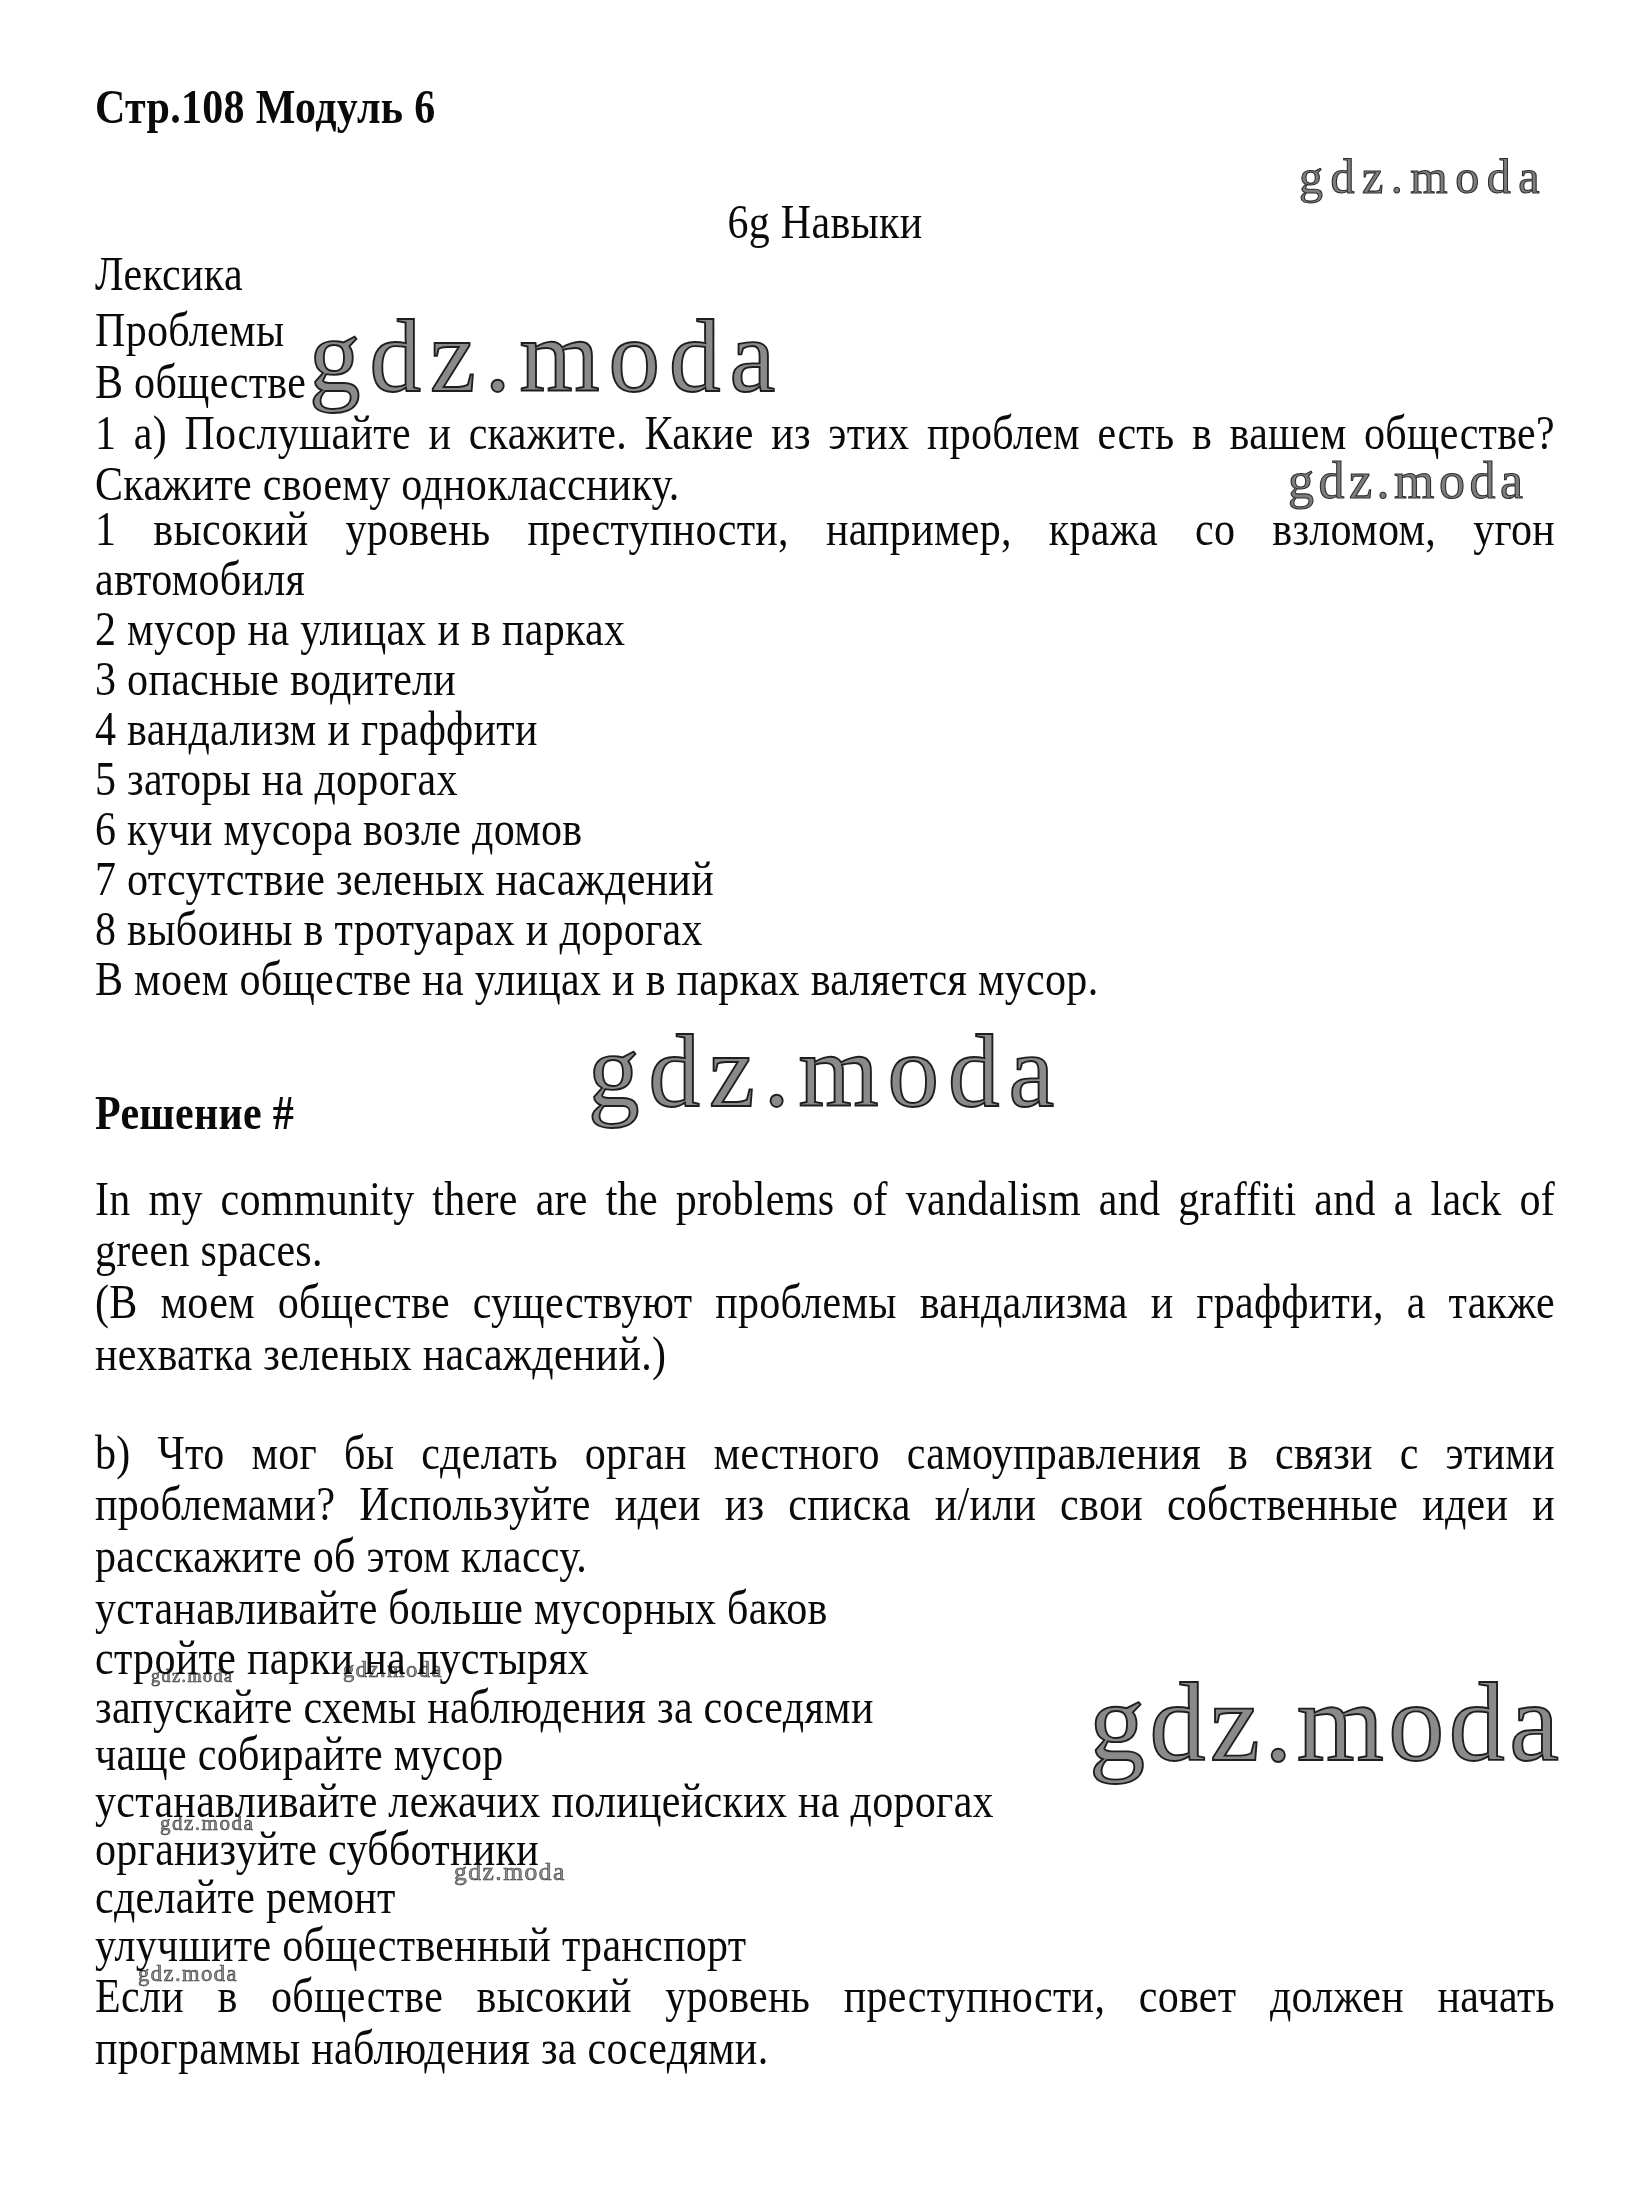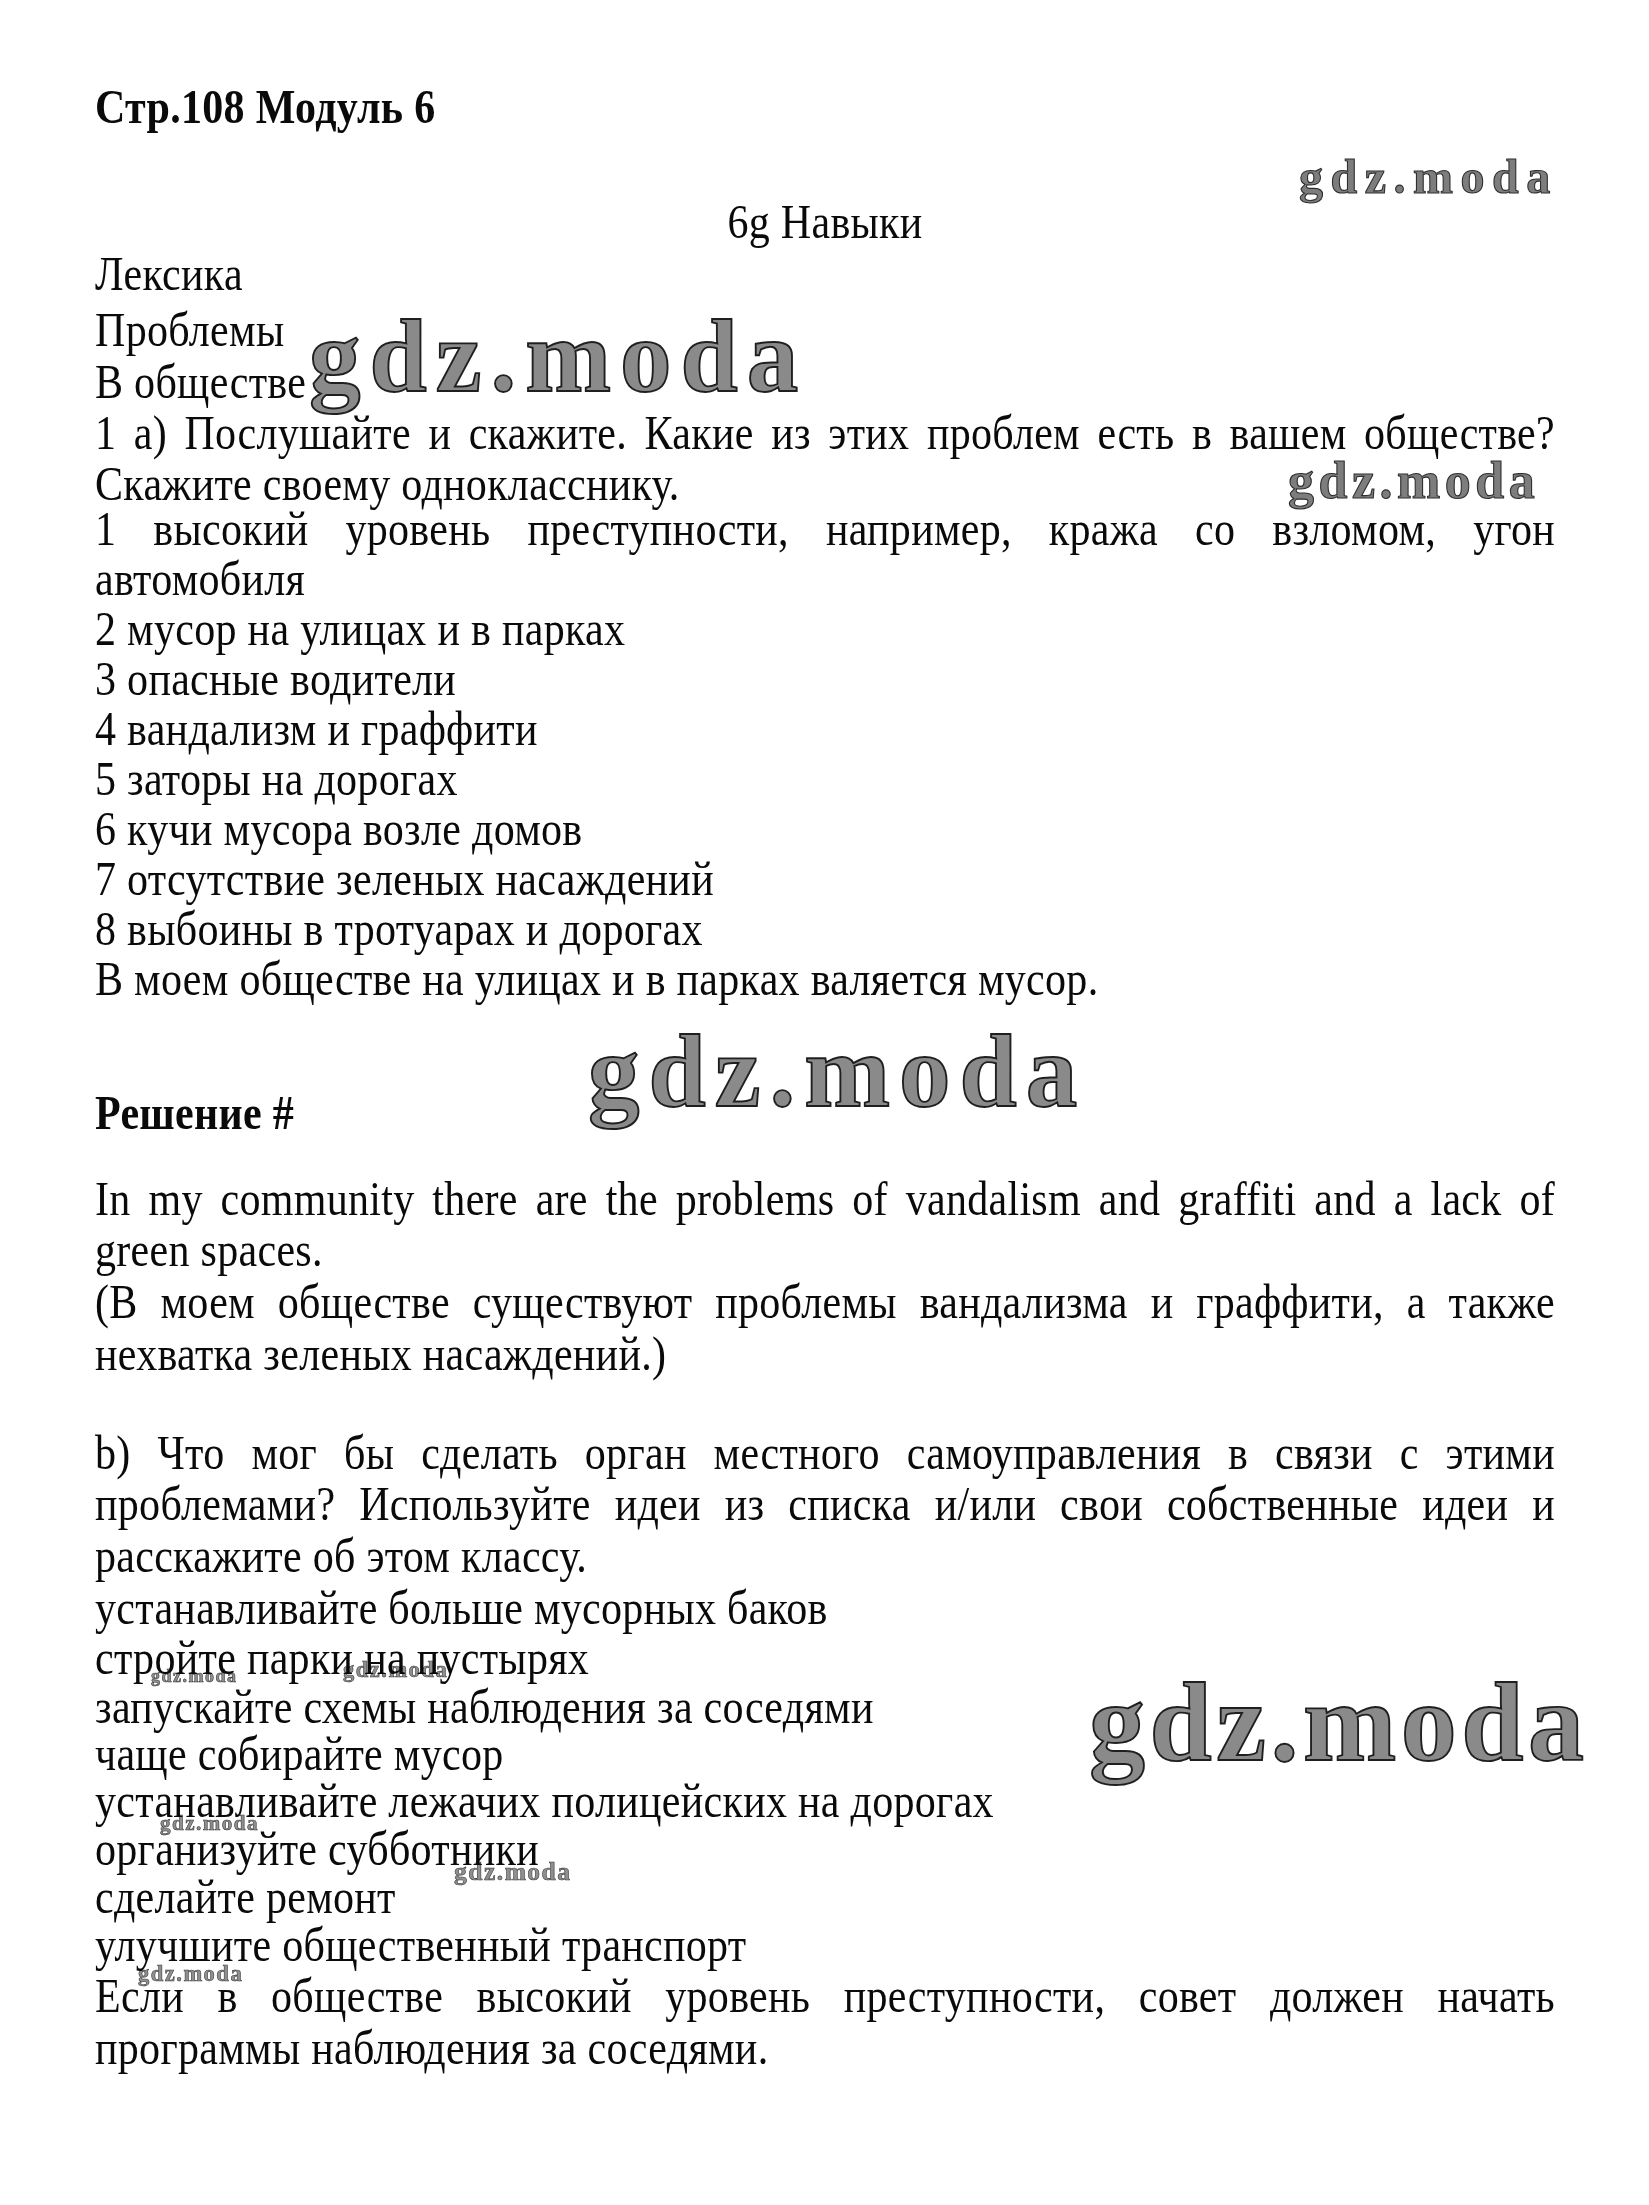--- a/index.html
+++ b/index.html
@@ -25,21 +25,21 @@
     width:1460px;
     white-space:normal;
     text-align:justify;
     text-align-last:justify;
   }
   .bold{font-weight:bold;}
   .centered{left:0;width:1650px;text-align:center;white-space:normal;}
   .wm{
     position:absolute;
     font-family:"Liberation Serif", serif;
-    font-weight:700;
+    font-weight:400;
     line-height:1;
     white-space:nowrap;
     color:#7d7d7d;
     -webkit-text-stroke:1.1px #2f2f2f;
   }
   .wm-big{
     color:#8a8a8a;
     -webkit-text-stroke:1.9px #1f1f1f;
   }
   .wm-tiny{

